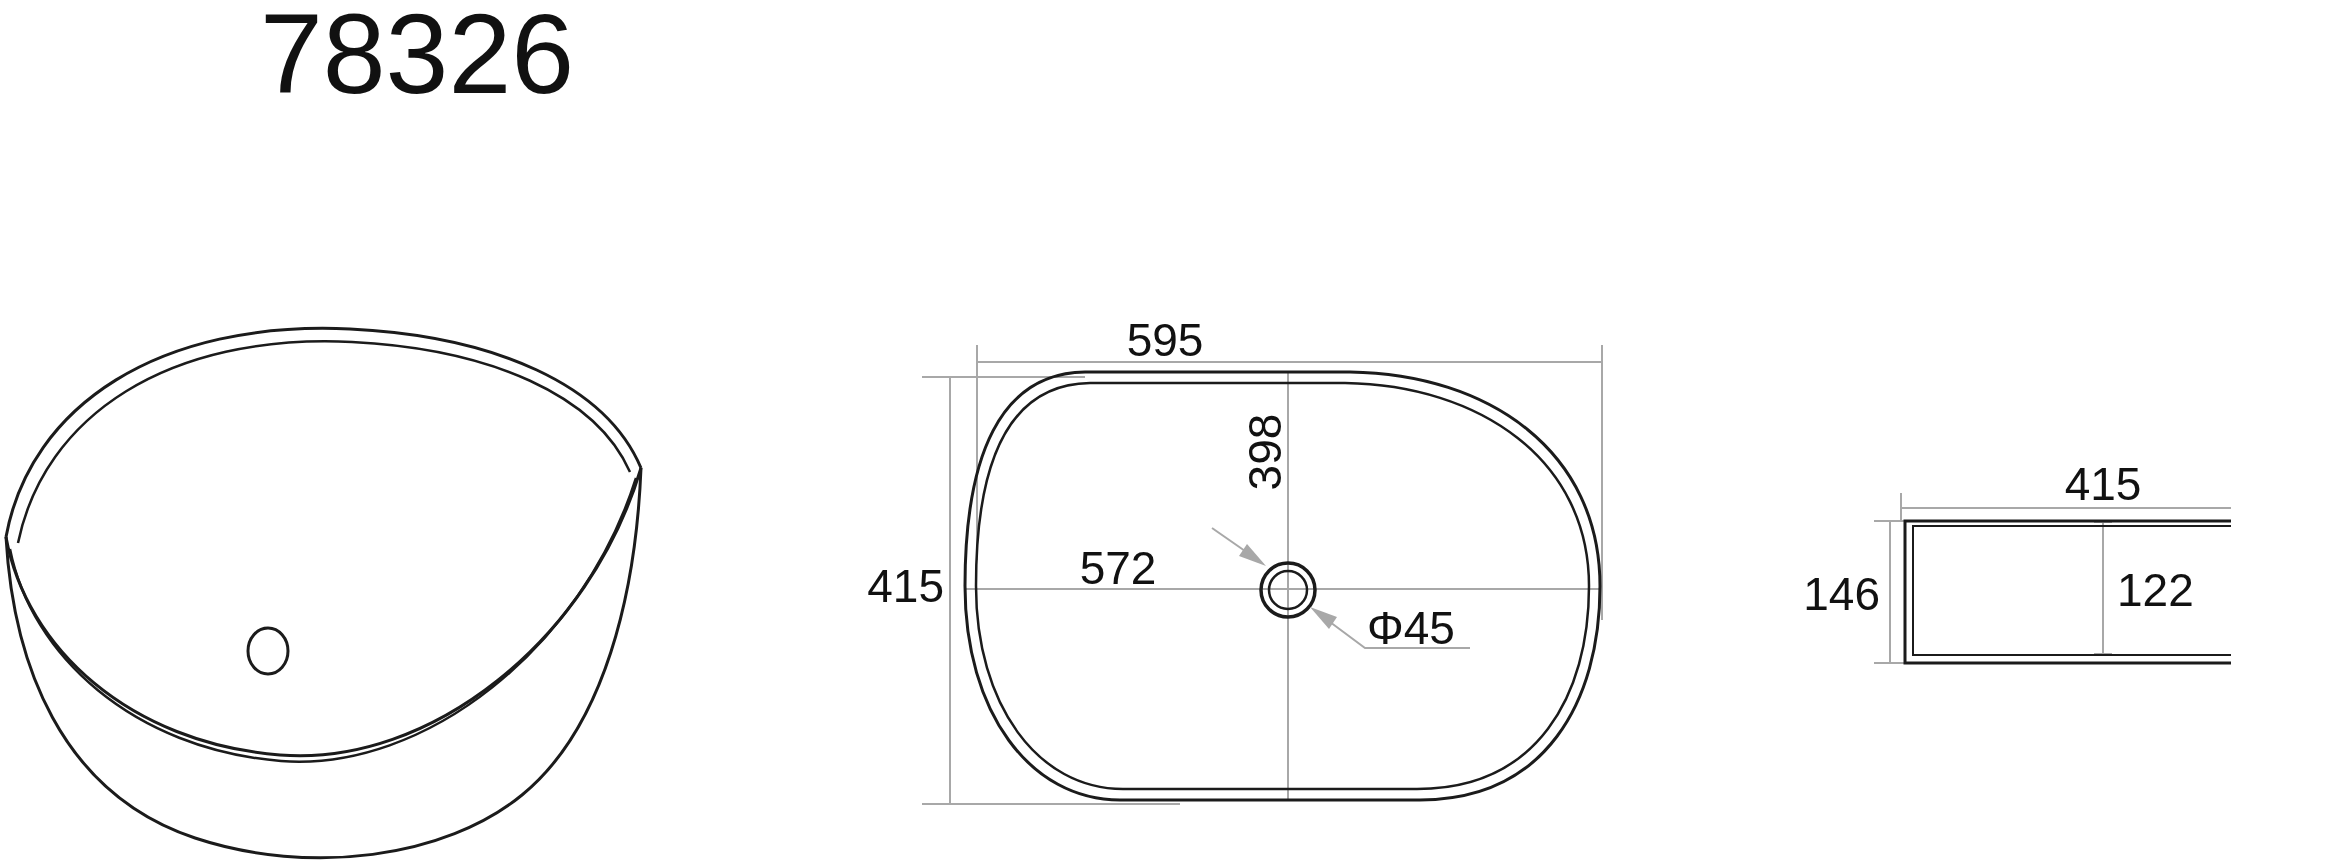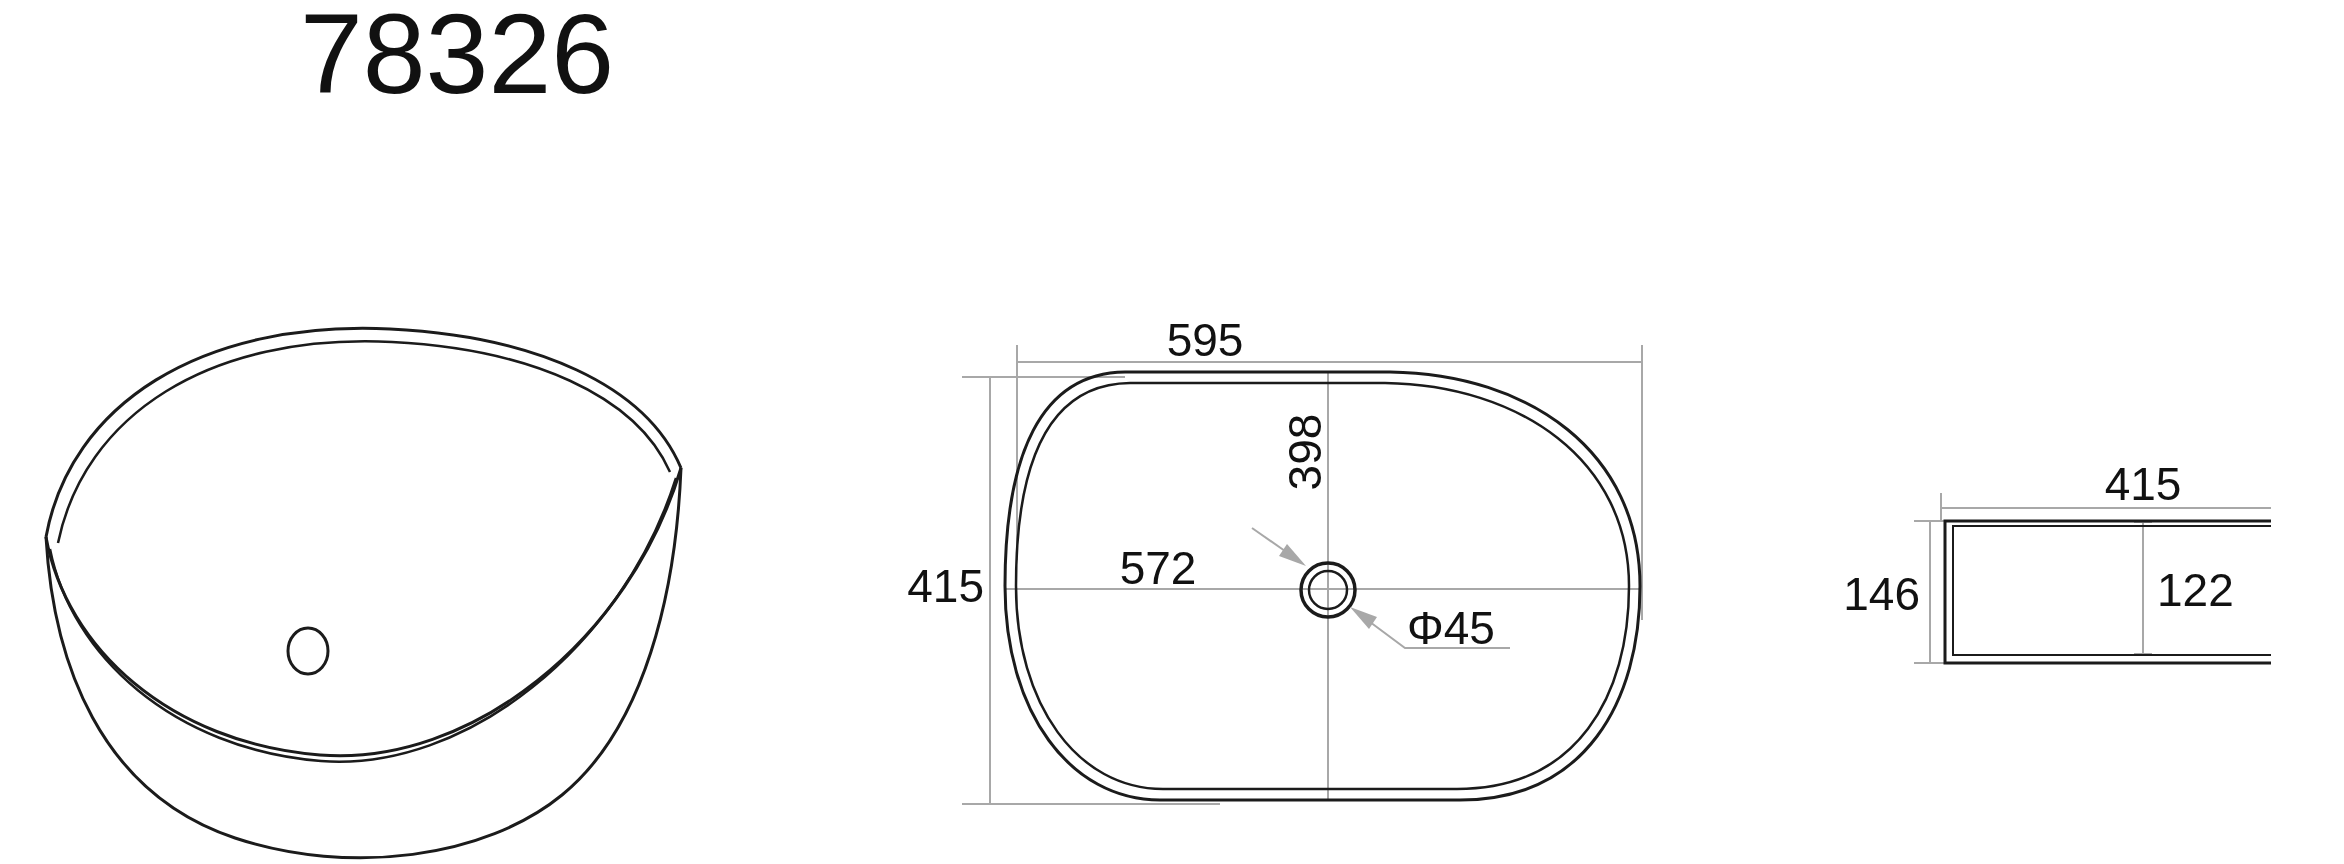--- a/index.html
+++ b/index.html
@@ -11,21 +11,20 @@
     width: 2344px;
     height: 864px;
     font-family: "Liberation Sans", sans-serif;
   }
   .sheet {
     position: relative;
     width: 2231px;
     height: 864px;
     background: #ffffff;
     overflow: hidden;
-    padding-left: 40px;
   }
   svg { display: block; }
   text {
     font-family: "Liberation Sans", sans-serif;
     fill: #111111;
   }
   .title-text   { font-size: 113px; }
   .dim-text     { font-size: 46px; }
   .obj          { stroke: #1b1b1b; fill: none; }
   .obj-thin     { stroke: #1b1b1b; fill: none; }

